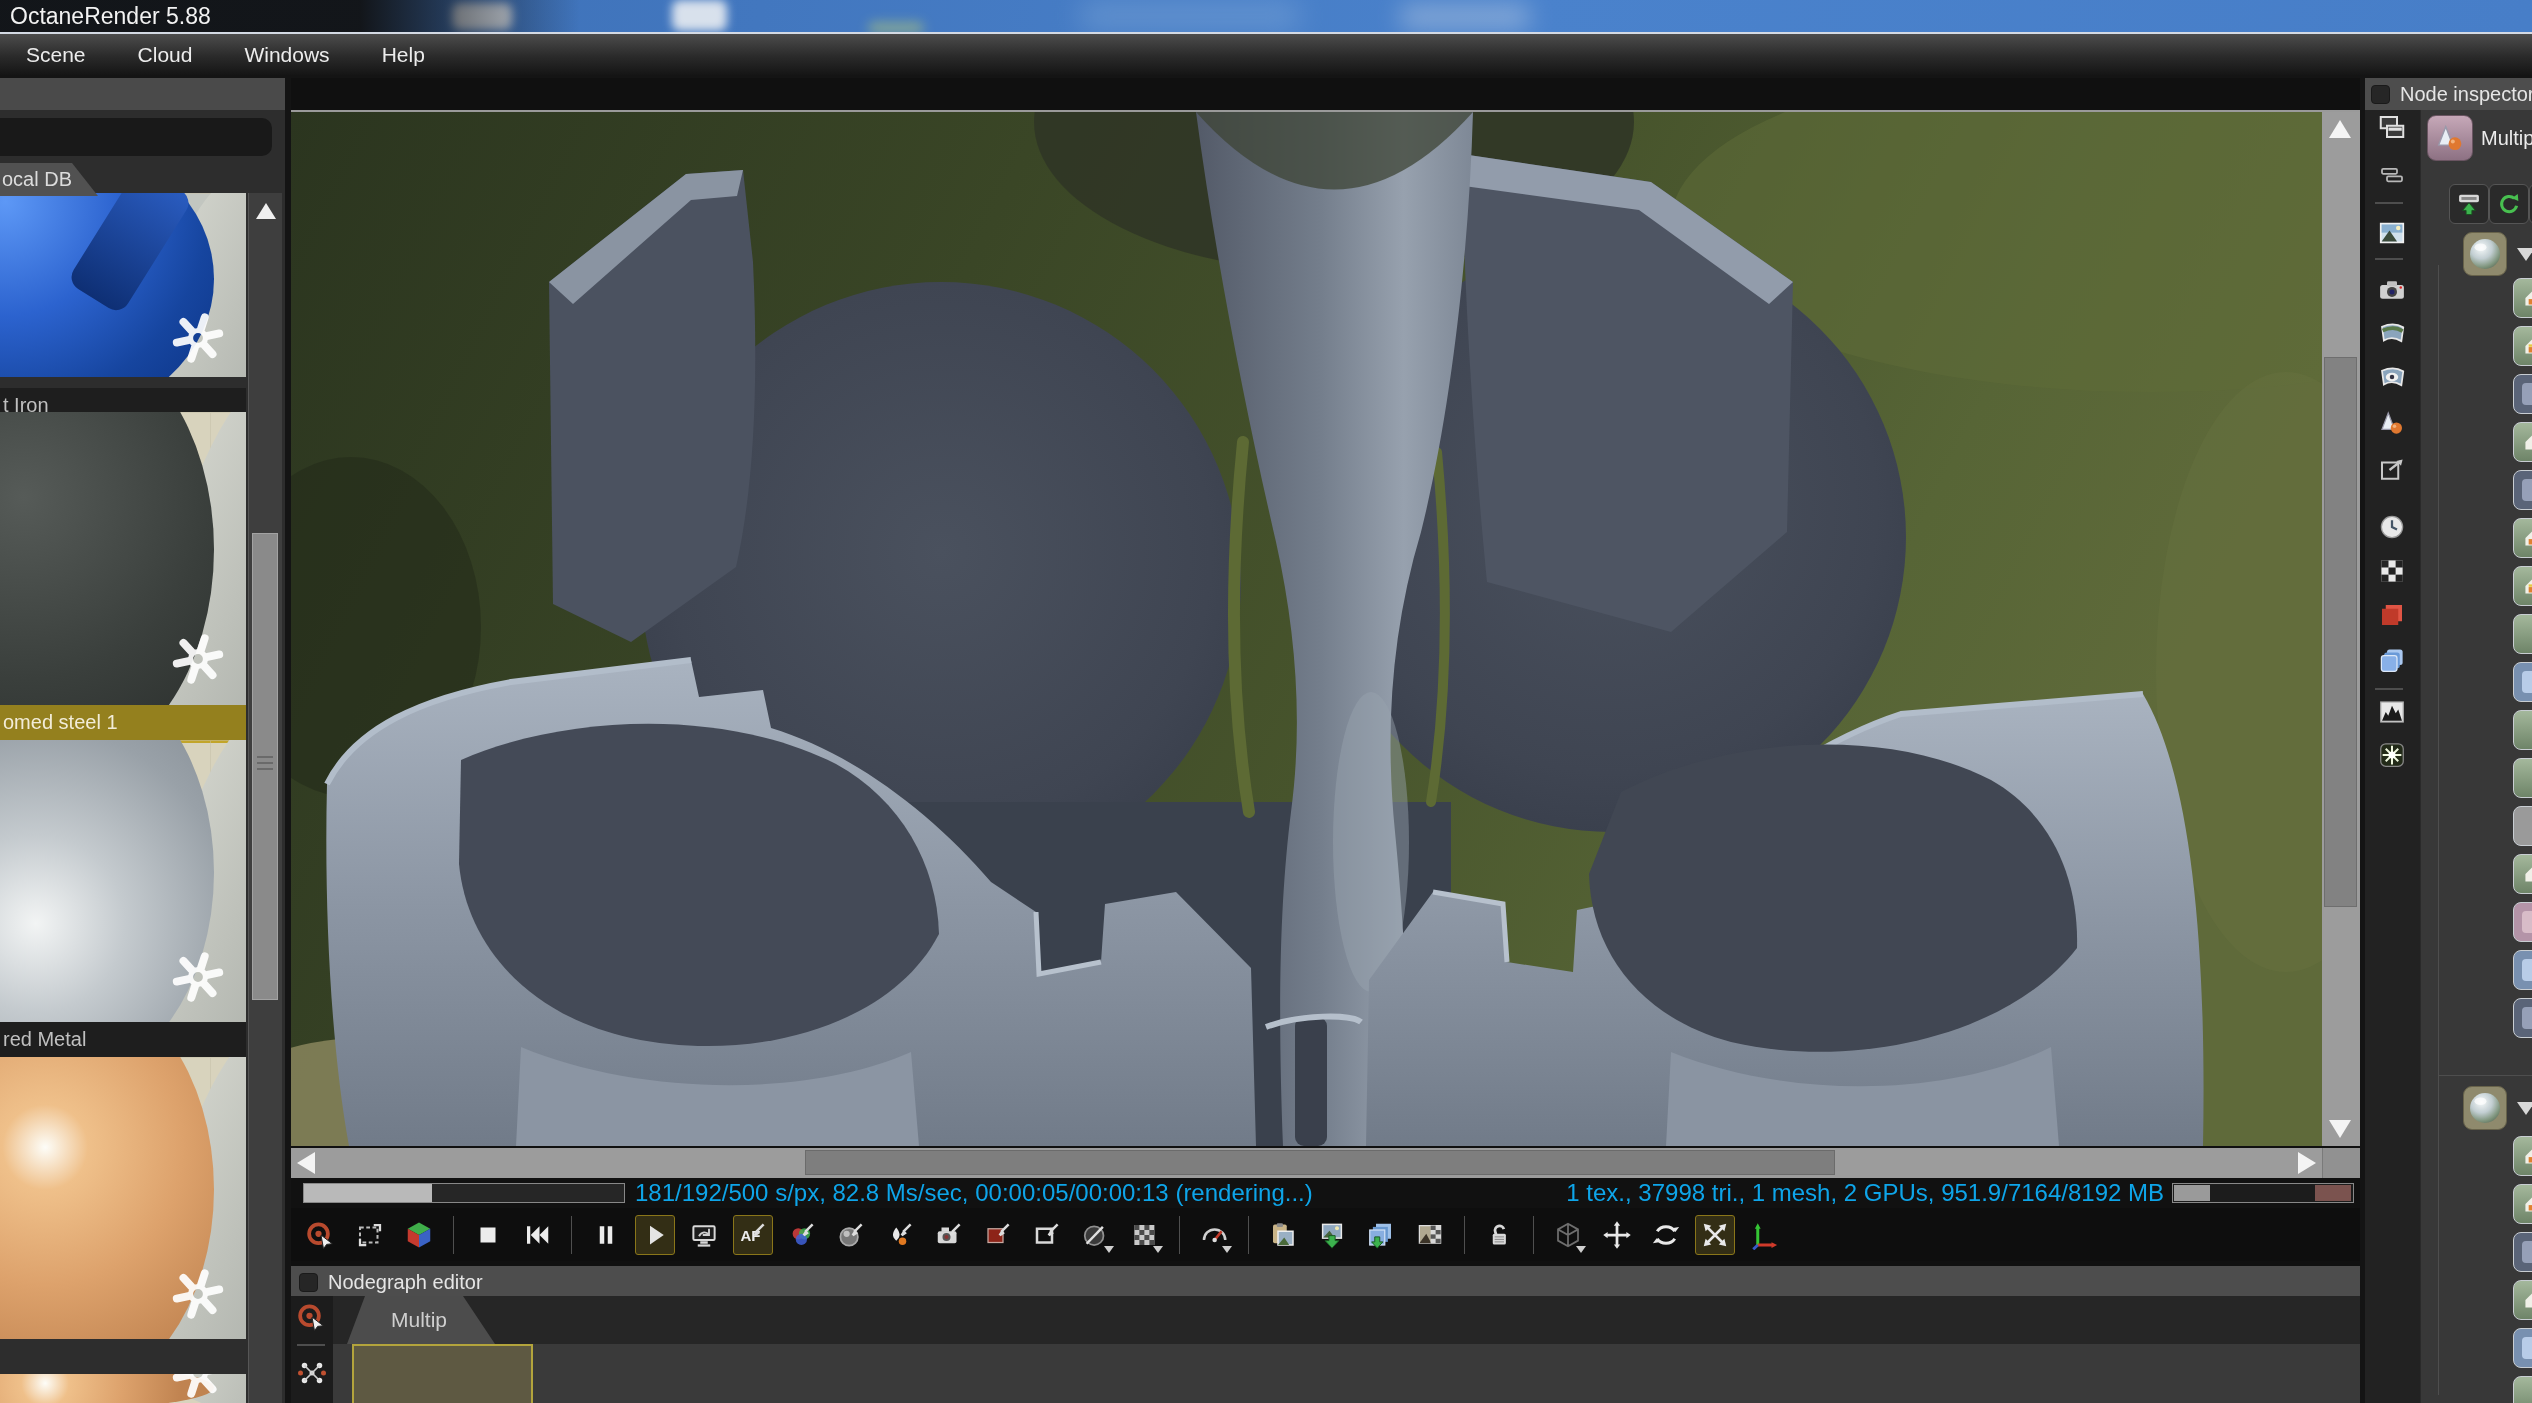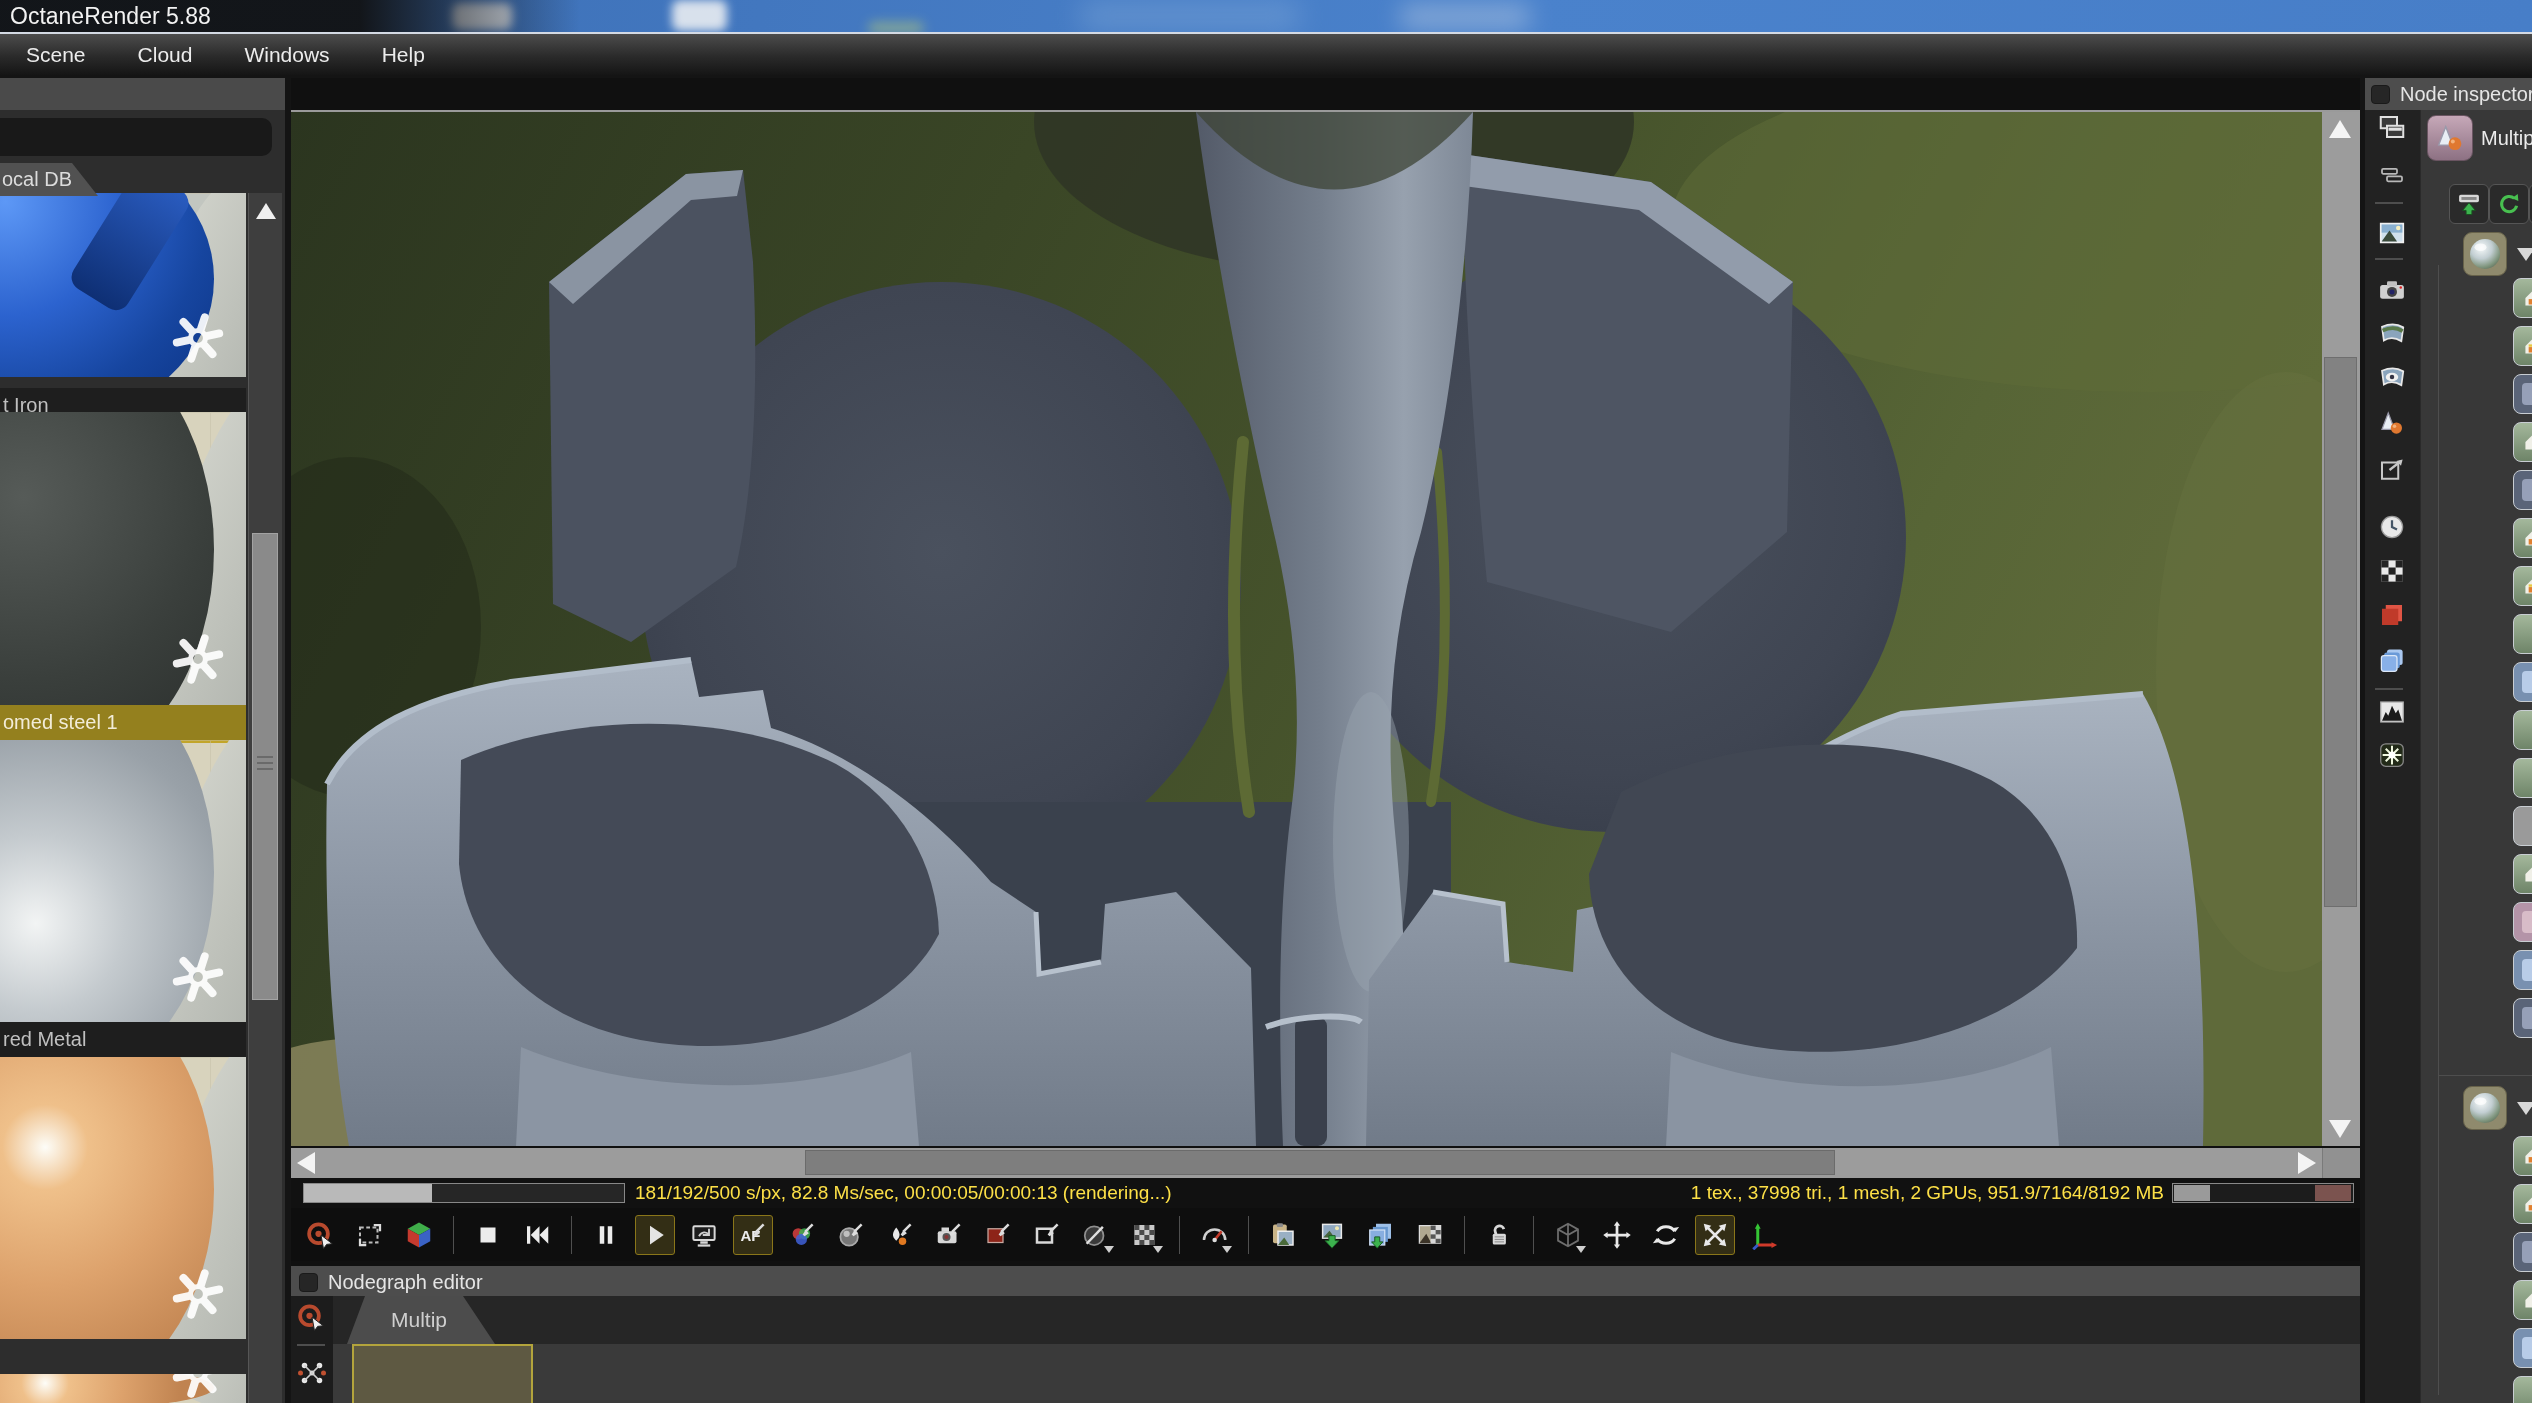--- a/index.html
+++ b/index.html
@@ -69,21 +69,21 @@
   #vp-vscroll { position:absolute; right:0; top:0; width:38px; height:1034px; background:#9c9c9c; }
   #vp-vthumb { position:absolute; left:2px; top:245px; width:33px; height:550px; background:#828282; border:1px solid #6e6e6e; }
   .tri-up { width:0;height:0;border-left:11px solid transparent;border-right:11px solid transparent;border-bottom:18px solid #f4f4f4; }
   .tri-down { width:0;height:0;border-left:11px solid transparent;border-right:11px solid transparent;border-top:18px solid #f4f4f4; }
   .tri-left { width:0;height:0;border-top:11px solid transparent;border-bottom:11px solid transparent;border-right:18px solid #f4f4f4; }
   .tri-right { width:0;height:0;border-top:11px solid transparent;border-bottom:11px solid transparent;border-left:18px solid #f4f4f4; }
   #vp-hscroll { position:absolute; left:0; top:1070px; width:2031px; height:30px; background:#9c9c9c; }
   #vp-hthumb { position:absolute; left:514px; top:2px; width:1030px; height:25px; background:#7e7e7e; border:1px solid #6b6b6b; }
   #vp-corner { position:absolute; left:2031px; top:1070px; width:38px; height:30px; background:#919191; border-left:1px solid #7a7a7a; }
   #vp-status { position:absolute; left:0; top:1100px; width:2069px; height:30px; background:#111;
-    display:flex; align-items:center; color:#fde047; font-size:19px;text-align:center; }
+    display:flex; align-items:center; color:#0ea5e9; font-size:24px;text-align:center; }
   #prog { margin-left:12px; width:322px; height:20px; border:1px solid #888; background:#262626; flex:none; }
   #prog-fill { height:100%; background:#b9b9b9; }
   #status-left { margin-left:10px; white-space:nowrap; }
   #status-right { margin-left:auto; white-space:nowrap; }
   #membar { margin:0 6px 0 8px; width:182px; height:20px; border:1px solid #888; background:#1c1c1c; position:relative; flex:none; }
   #mem-used { position:absolute; left:1px; top:1px; width:36px; height:16px; background:#9a9a9a; }
   #mem-warn { position:absolute; right:2px; top:1px; width:36px; height:16px; background:#7b534f; }
   #vp-toolbar { position:absolute; left:0; top:1130px; width:2069px; height:53px; background:#0e0e0e;
     display:flex; align-items:center; gap:9px; padding-left:10px; }
   .tb-btn { width:40px; height:40px; border-radius:3px; border:1px solid transparent;

